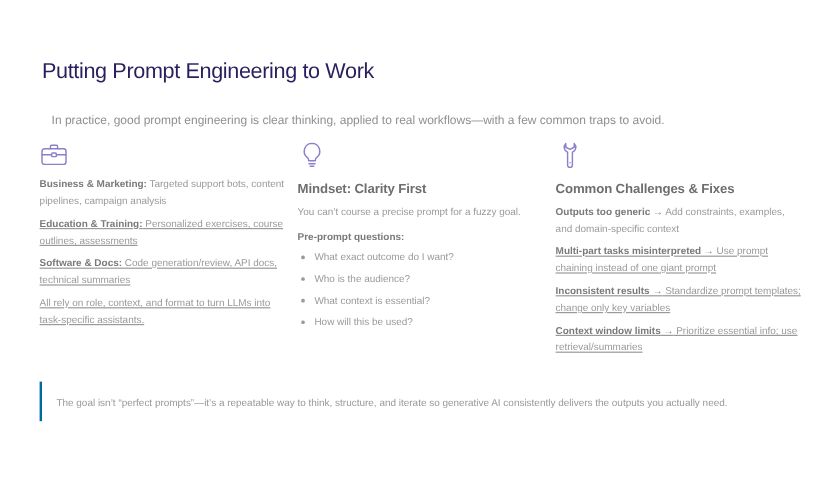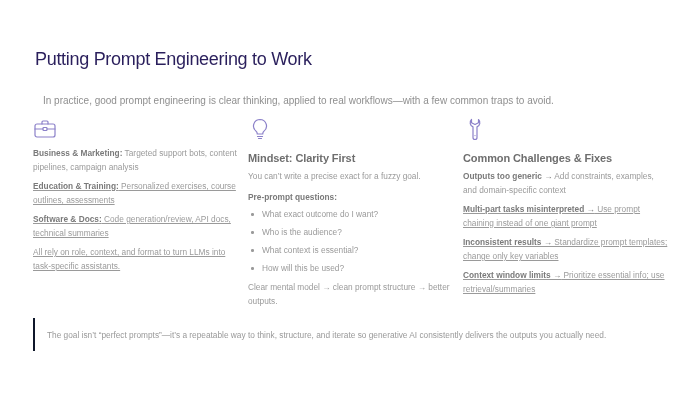--- a/index.html
+++ b/index.html
@@ -38,21 +38,21 @@
     .para + .para { margin-top: 5px; text-decoration: underline; }
     .pre-label { font-size: 8.3px; font-weight: 700; color: #7a7a7a; margin-top: 7px; line-height: 14px; }
     ul.q { list-style: none; margin: 3px 0 0 0; padding: 0; }
     ul.q li { position: relative; padding-left: 14px; font-size: 8.3px; line-height: 14px; color: #9a9a9a; margin-bottom: 4px; }
     ul.q li::before {
       content: ""; position: absolute; left: 3px; top: 6px;
       width: 2.5px; height: 2.5px; border-radius: 50%; background: #9a9a9a;
     }
     .quote {
       position: absolute; left: 33px; top: 318px; height: 33px;
-      border-left: 2px solid #0f172a; padding-left: 12px;
+      border-left: 2px solid #0369a1; padding-left: 12px;
       display: flex; align-items: center; justify-content: center;
     }
     .quote span { font-size: 8.3px; color: #999999; white-space: nowrap; }
   </style>
 </head>
 <body>
 
 <h1 class="title">Putting Prompt Engineering to Work</h1>
 <div class="subtitle">In practice, good prompt engineering is clear thinking, applied to real workflows—with a few common traps to avoid.</div>
 
@@ -72,29 +72,28 @@
 </div>
 
 <div class="col col2">
   <span class="icon">
     <svg viewBox="0 0 24 24" fill="none" stroke="#8b80c9" stroke-width="1.2" stroke-linecap="round" stroke-linejoin="round">
       <path d="M12 2.5a6.5 6.5 0 0 0-4 11.6c.7.6 1.2 1.5 1.2 2.4V17h5.6v-.5c0-.9.5-1.8 1.2-2.4A6.5 6.5 0 0 0 12 2.5z"></path>
       <path d="M9.5 19.5h5M10.5 21.5h3"></path>
     </svg>
   </span>
   <div class="col-title">Mindset: Clarity First</div>
-  <div class="para">You can’t write a precise exact for a fuzzy goal.</div>
+  <div class="para">You can’t course a precise prompt for a fuzzy goal.</div>
   <div class="pre-label">Pre-prompt questions:</div>
   <ul class="q">
     <li>What exact outcome do I want?</li>
     <li>Who is the audience?</li>
     <li>What context is essential?</li>
     <li>How will this be used?</li>
   </ul>
-  <div class="para">Clear mental model → clean prompt structure → better outputs.</div>
 </div>
 
 <div class="col col3">
   <span class="icon">
     <svg viewBox="0 0 24 24" fill="none" stroke="#8b80c9" stroke-width="1.2" stroke-linecap="round" stroke-linejoin="round">
       <path d="M8.5 2.5v3.2L12 7.5l3.5-1.8V2.5a4.5 4.5 0 0 1-1.5 7.4V20.5a2 2 0 0 1-4 0V9.9a4.5 4.5 0 0 1-1.5-7.4z"></path>
       <path d="M12 18.5v.1"></path>
     </svg>
   </span>
   <div class="col-title">Common Challenges &amp; Fixes</div>

